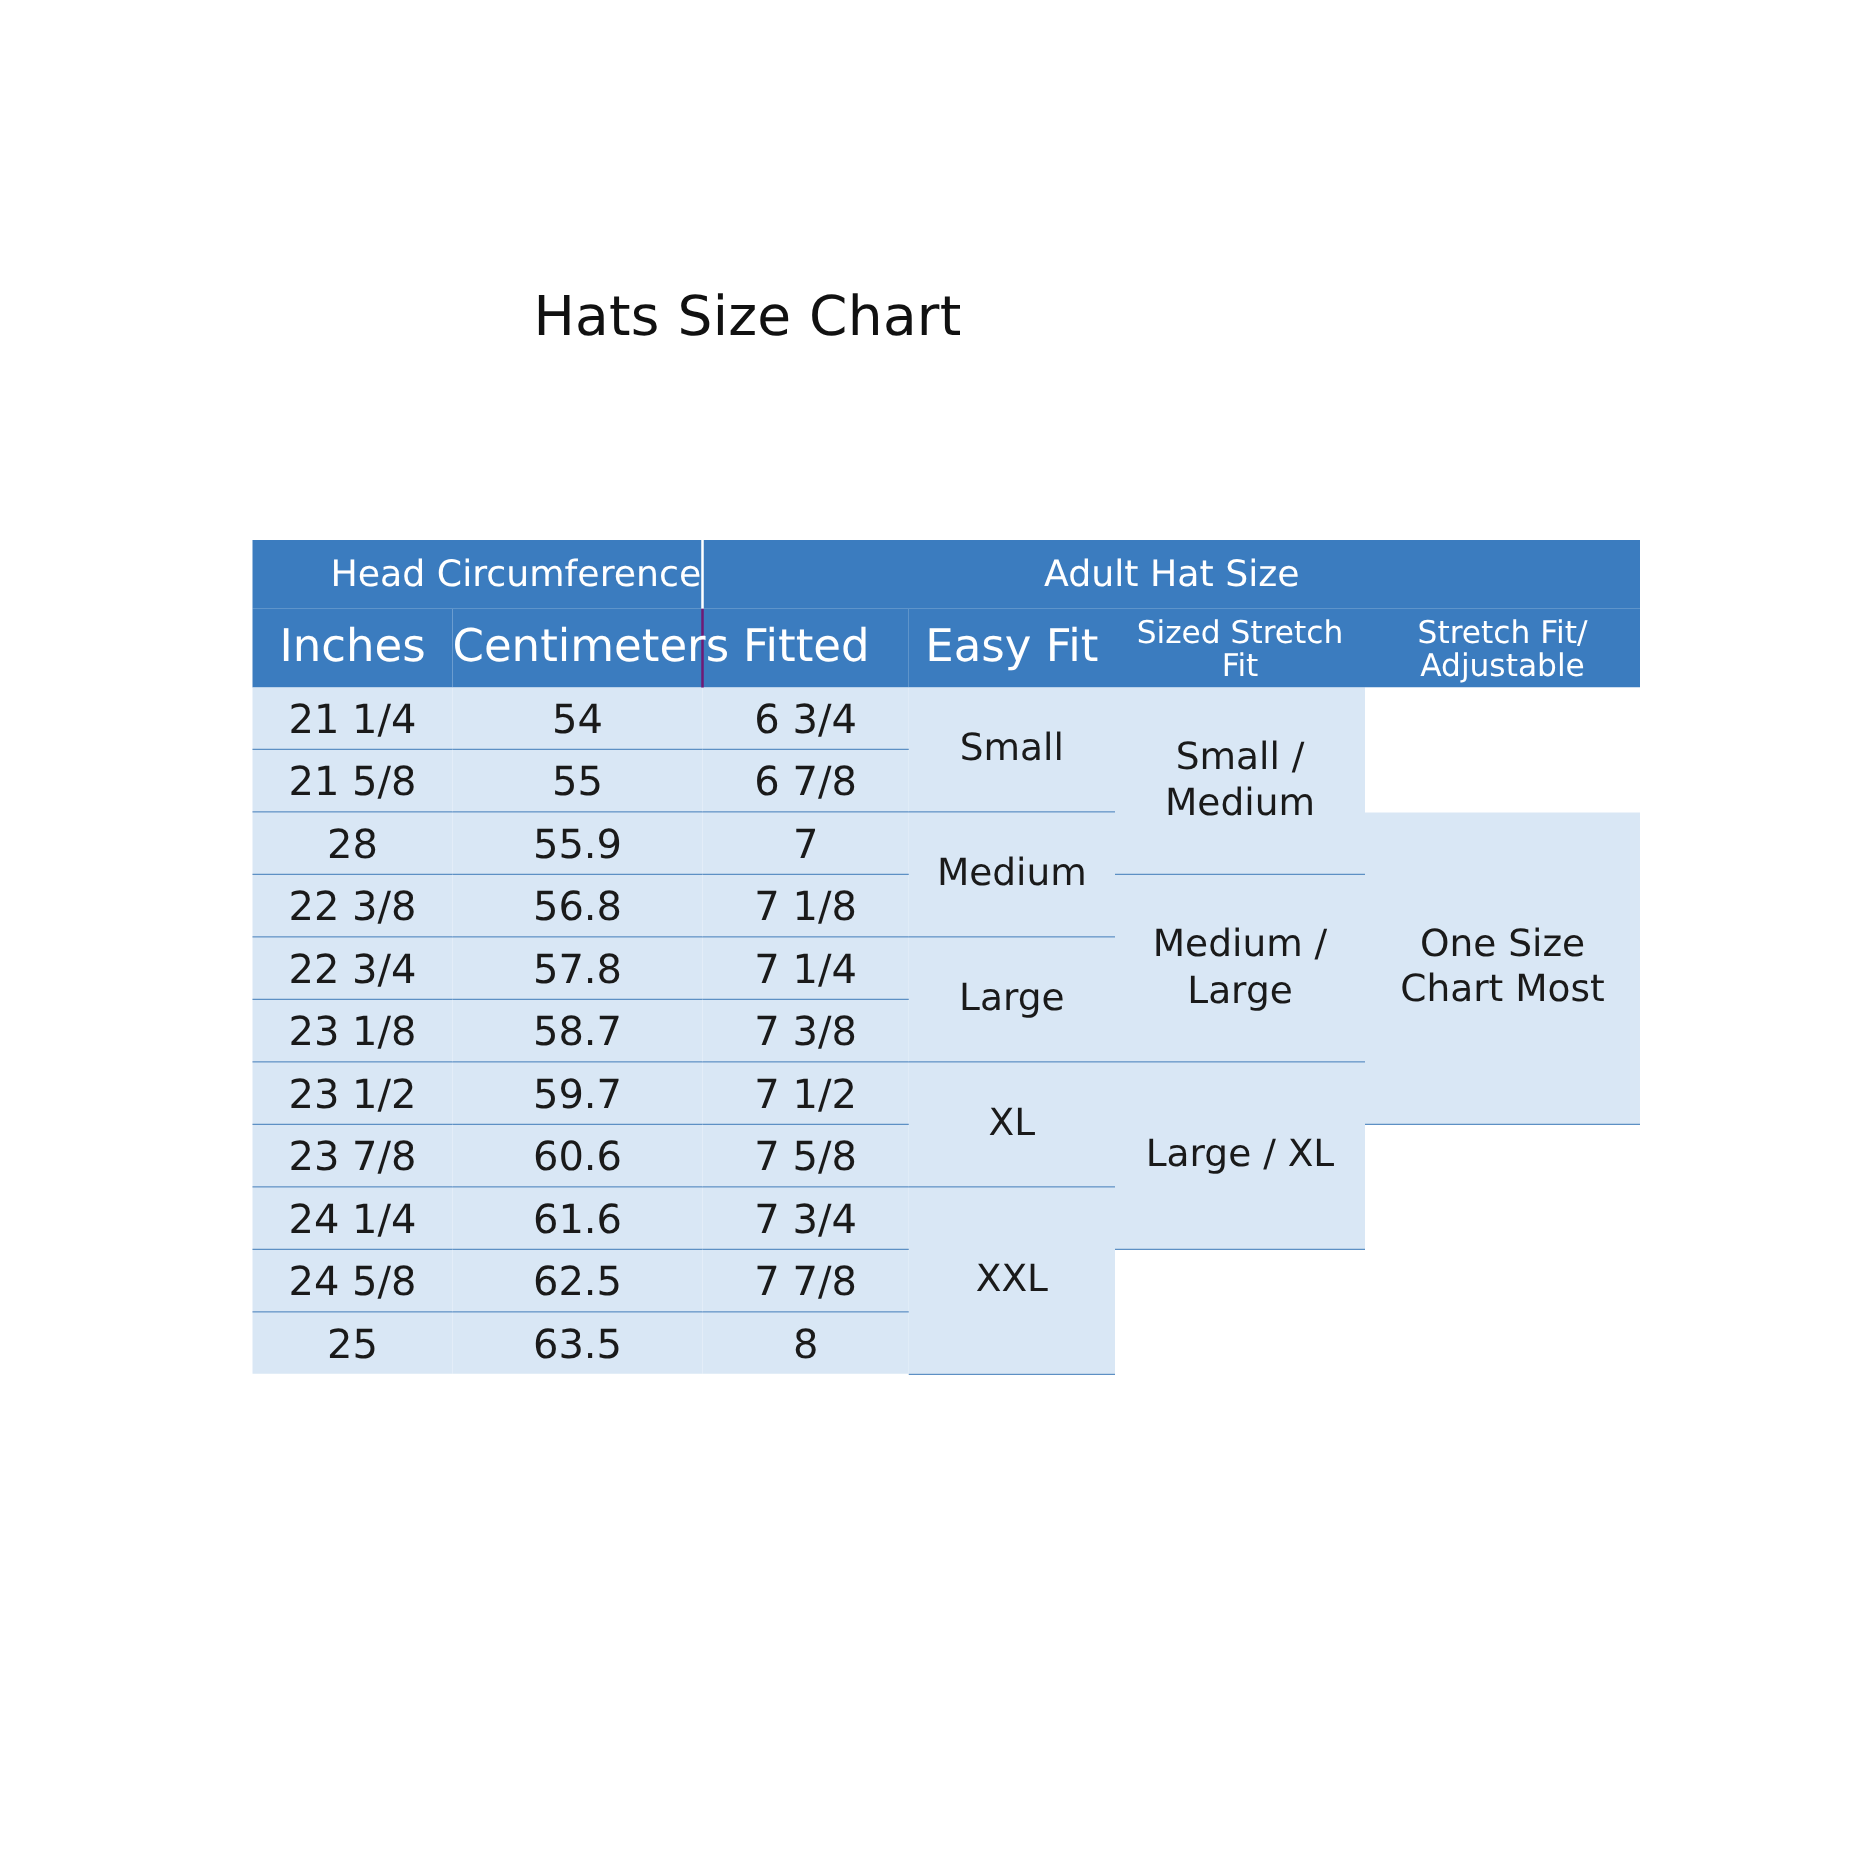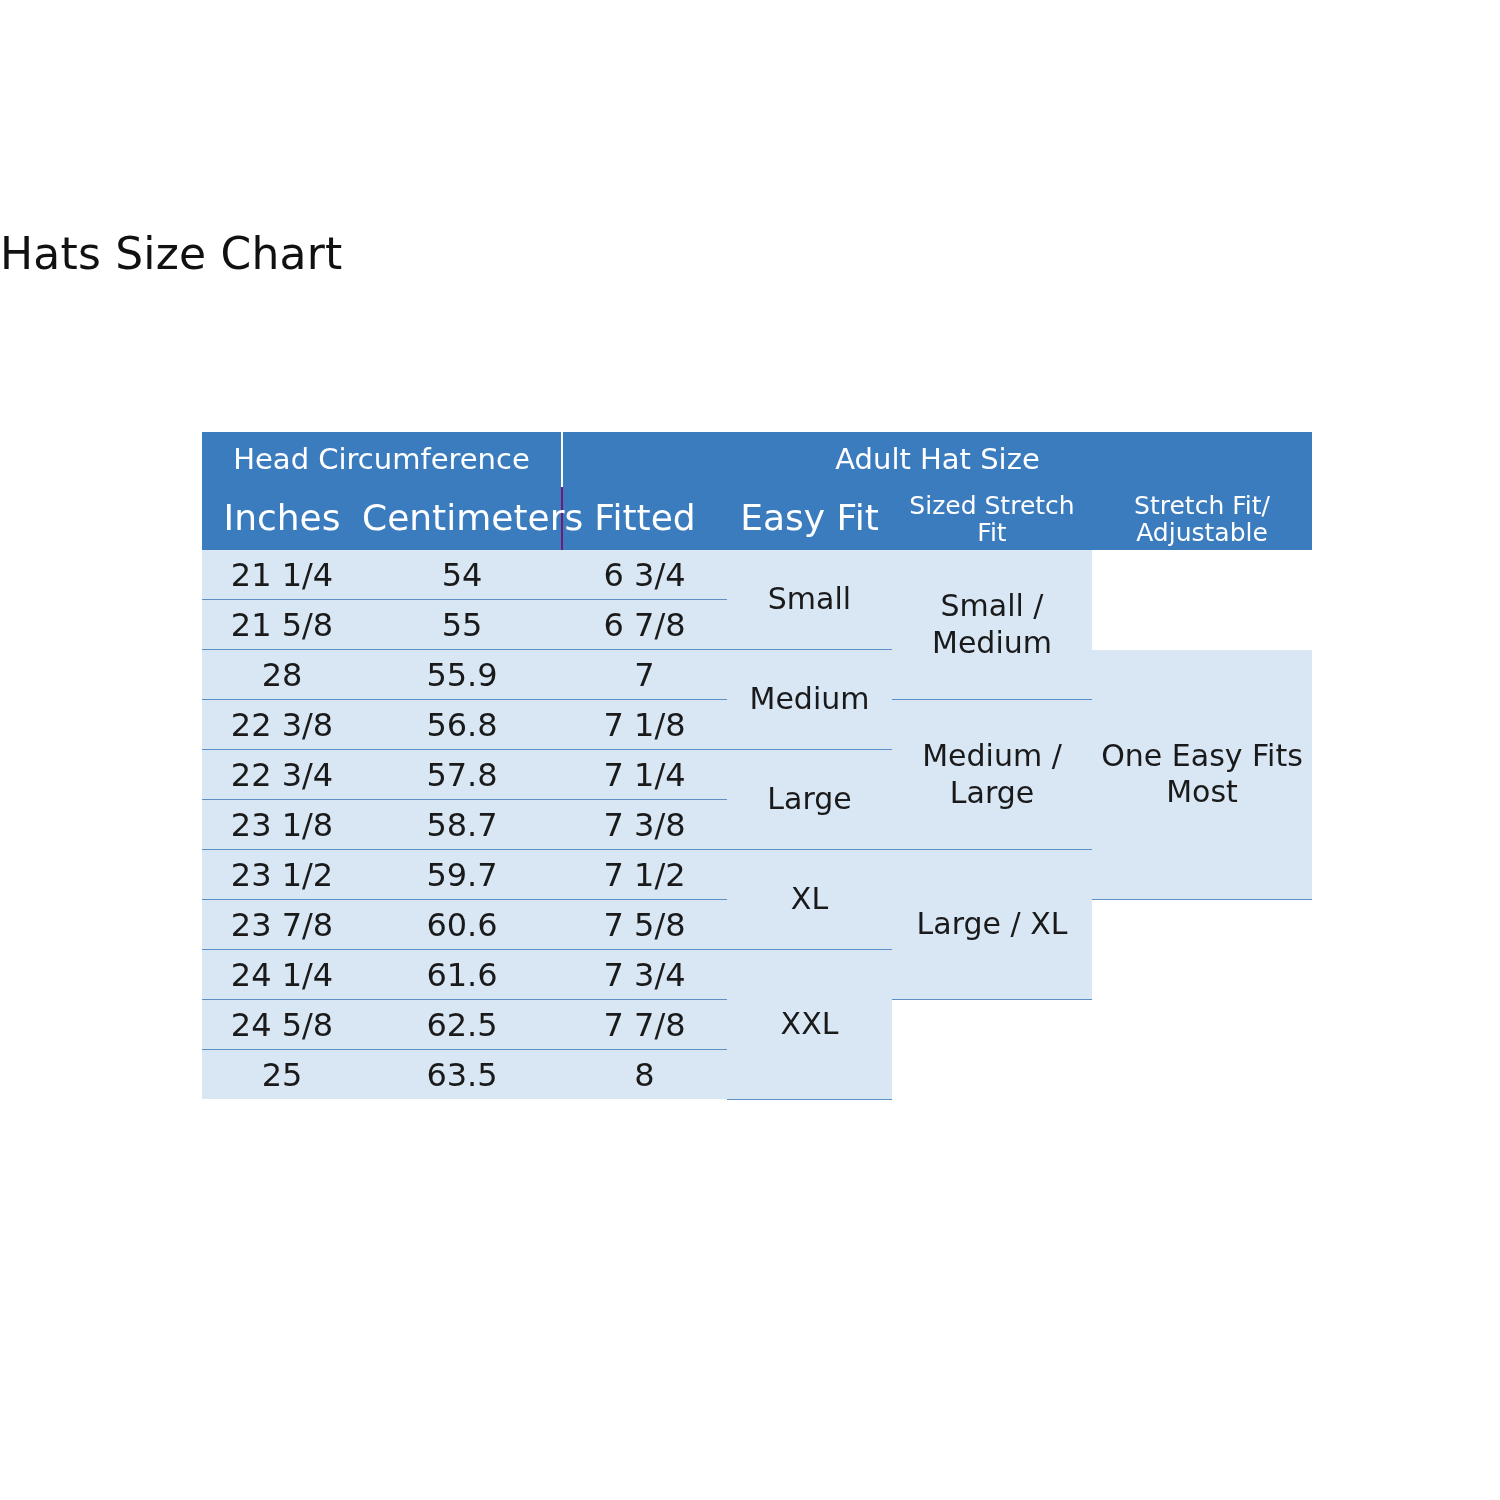--- a/index.html
+++ b/index.html
@@ -13,21 +13,21 @@
     font-family: "DejaVu Sans", sans-serif;
     color: #1a1a1a;
     position: relative;
     overflow: hidden;
   }
   #page-title {
     position: absolute;
     top: 228px;
     left: 0;
     width: 1196px;
-    text-align: left;
+    text-align: center;
     font-size: 44px;
     font-weight: 400;
     color: #111111;
     letter-spacing: 0.2px;
   }
   #chart-wrap {
     position: absolute;
     left: 202px;
     top: 432px;
     width: 1110px;
@@ -47,20 +47,21 @@
   
   .hdr-group {
     background: #3b7cbf;
     color: #ffffff;
     font-size: 29px;
     height: 55px;
     line-height: 55px;
   }
   .hdr-group.left {
     border-right: 2px solid #ffffff;
+    text-align: right;
   }
   .hdr-sub {
     background: #3b7cbf;
     color: #ffffff;
     font-size: 36px;
     height: 63px;
     line-height: 1.08;
     padding: 0 4px;
   }
   .hdr-sub.sep {
@@ -138,21 +139,21 @@
         <td class="cell rowline">21 5/8</td>
         <td class="cell rowline">55</td>
         <td class="cell rowline">6 7/8</td>
       </tr>
 
       <tr>
         <td class="cell rowline">28</td>
         <td class="cell rowline">55.9</td>
         <td class="cell rowline">7</td>
         <td class="cell merge band-bottom" rowspan="2">Medium</td>
-        <td class="cell merge band-bottom" rowspan="5">One Easy Fits Most</td>
+        <td class="cell merge band-bottom" rowspan="5">One Size Chart Most</td>
       </tr>
 
       <tr>
         <td class="cell rowline">22 3/8</td>
         <td class="cell rowline">56.8</td>
         <td class="cell rowline">7 1/8</td>
         <td class="cell merge band-bottom" rowspan="3">Medium / Large</td>
       </tr>
 
       <tr>

